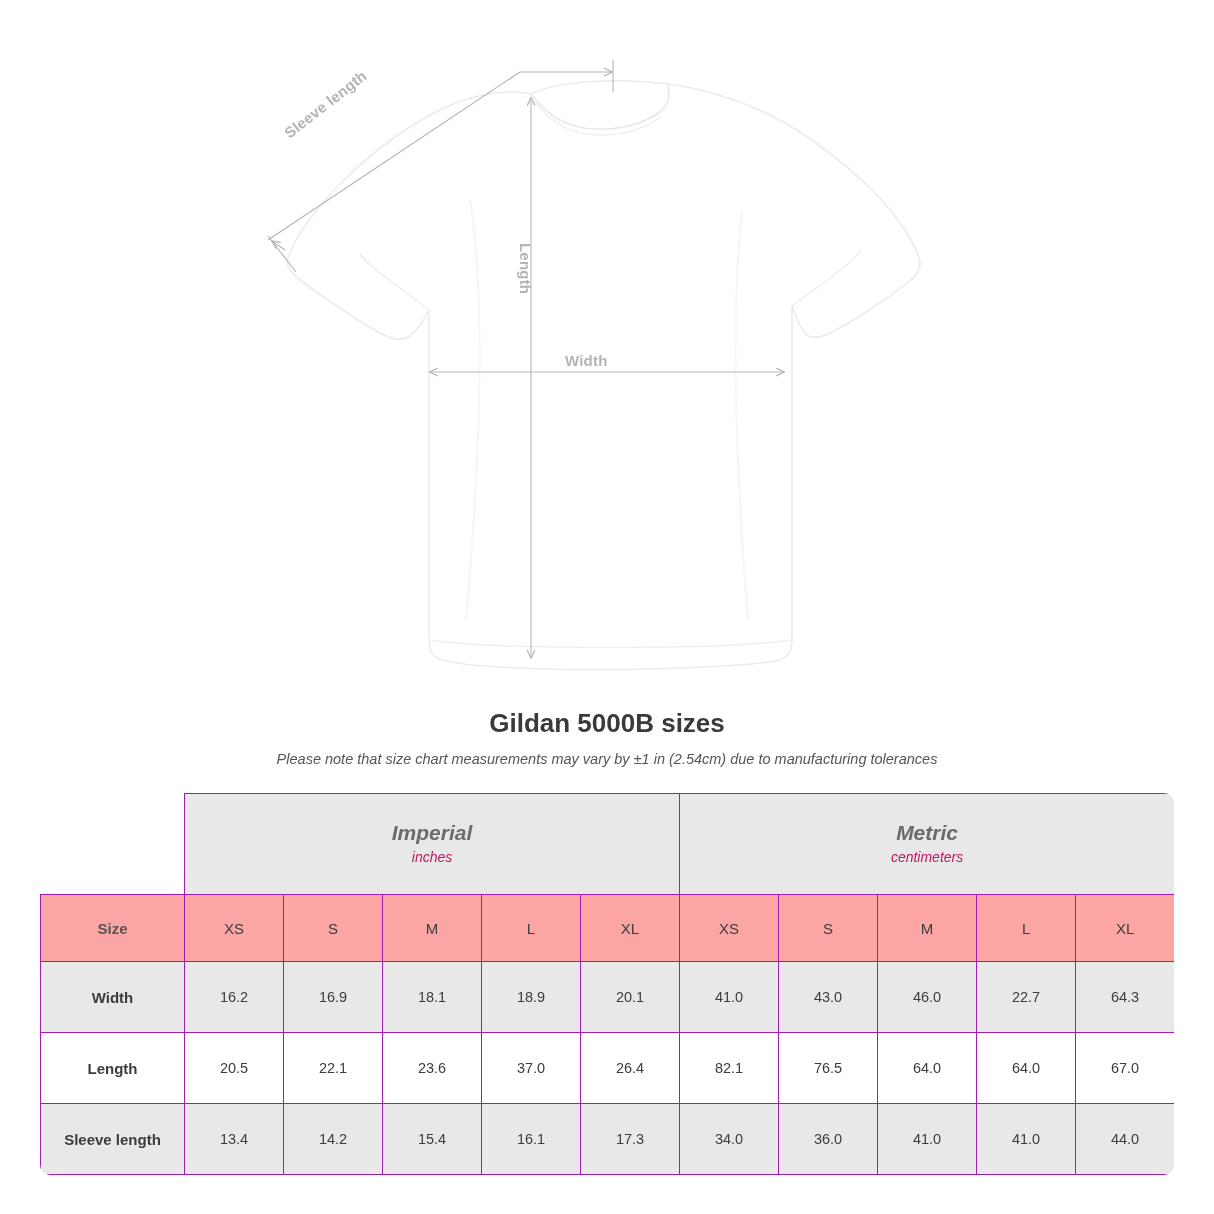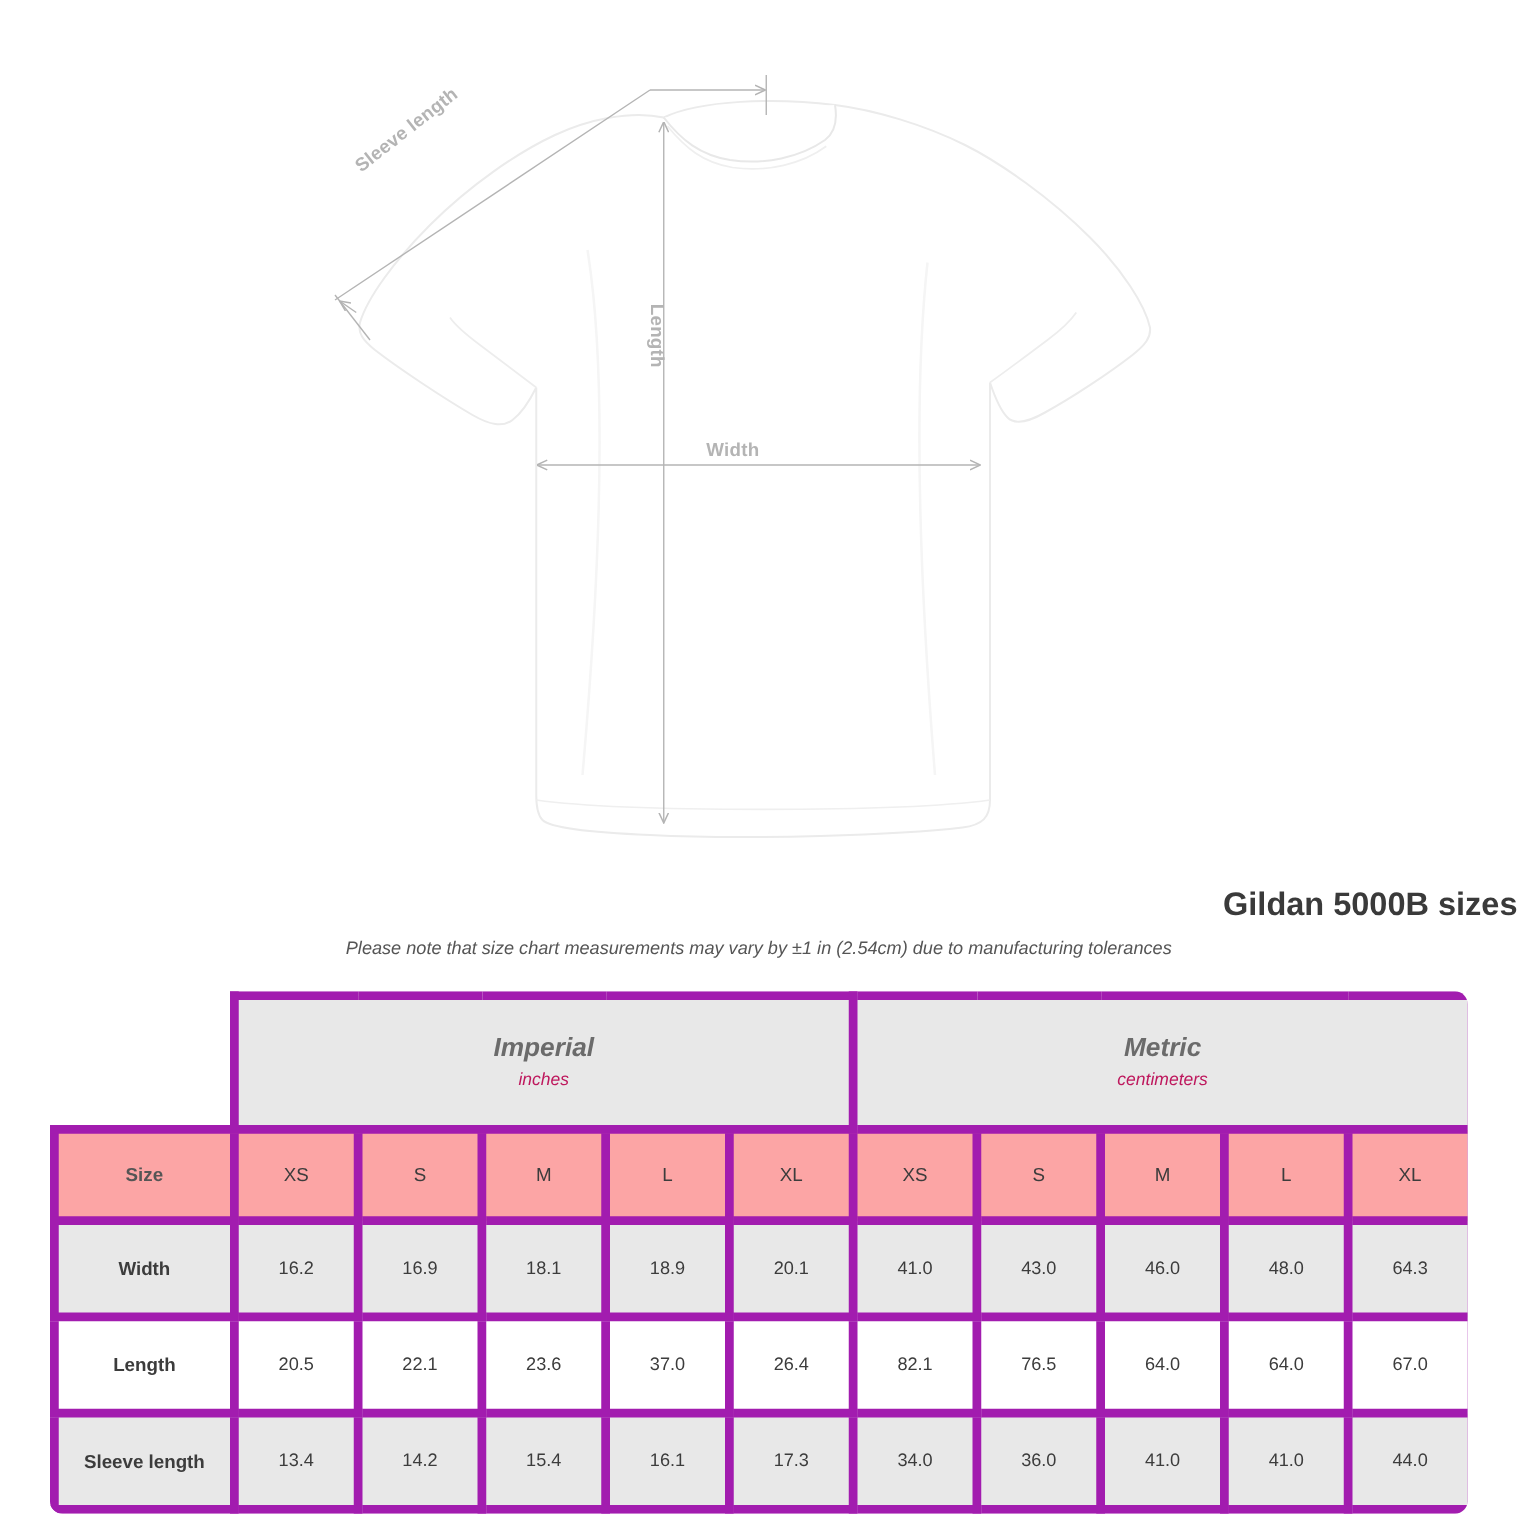--- a/index.html
+++ b/index.html
@@ -64,21 +64,20 @@
   
   .title-block {
     text-align: center;
     margin-top: 8px;
   }
   .chart-title {
     font-size: 26px;
     font-weight: bold;
     color: #3a3a3a;
     margin: 0 0 12px 0;
-    text-align: right;
   }
   .chart-note {
     font-size: 14.5px;
     font-style: italic;
     color: #555555;
     margin: 0;
   }
 
   
   .table-wrap {
@@ -86,21 +85,21 @@
     border-radius: 10px;
     overflow: hidden;
   }
   table.size-table {
     border-collapse: collapse;
     width: 1134px;
     table-layout: fixed;
   }
   table.size-table td,
   table.size-table th {
-    border: 7px solid #a21caf;
+    border: 1px solid #a21caf;
     text-align: center;
     font-size: 14.5px;
     color: #3c3c3c;
     font-weight: normal;
     padding: 0;
   }
 
   .unit-cell {
     background: #e8e8e8;
     height: 100px;
@@ -278,21 +277,21 @@
         <tr class="data-row shade">
           <td class="rowhead">Width</td>
           <td>16.2</td>
           <td>16.9</td>
           <td>18.1</td>
           <td>18.9</td>
           <td>20.1</td>
           <td>41.0</td>
           <td>43.0</td>
           <td>46.0</td>
-          <td>48.0</td>
+          <td>22.7</td>
           <td>64.3</td>
         </tr>
 
         <tr class="data-row plain">
           <td class="rowhead">Length</td>
           <td>20.5</td>
           <td>22.1</td>
           <td>23.6</td>
           <td>37.0</td>
           <td>26.4</td>

